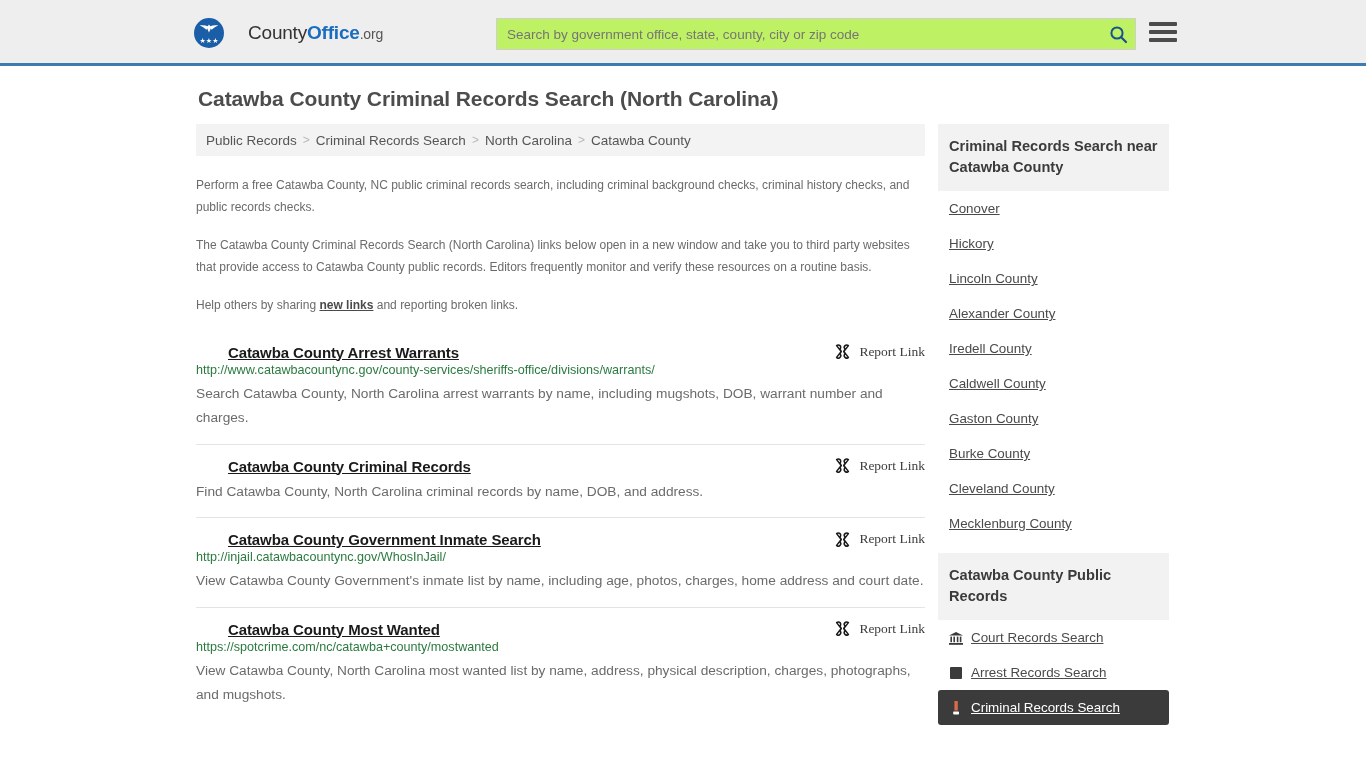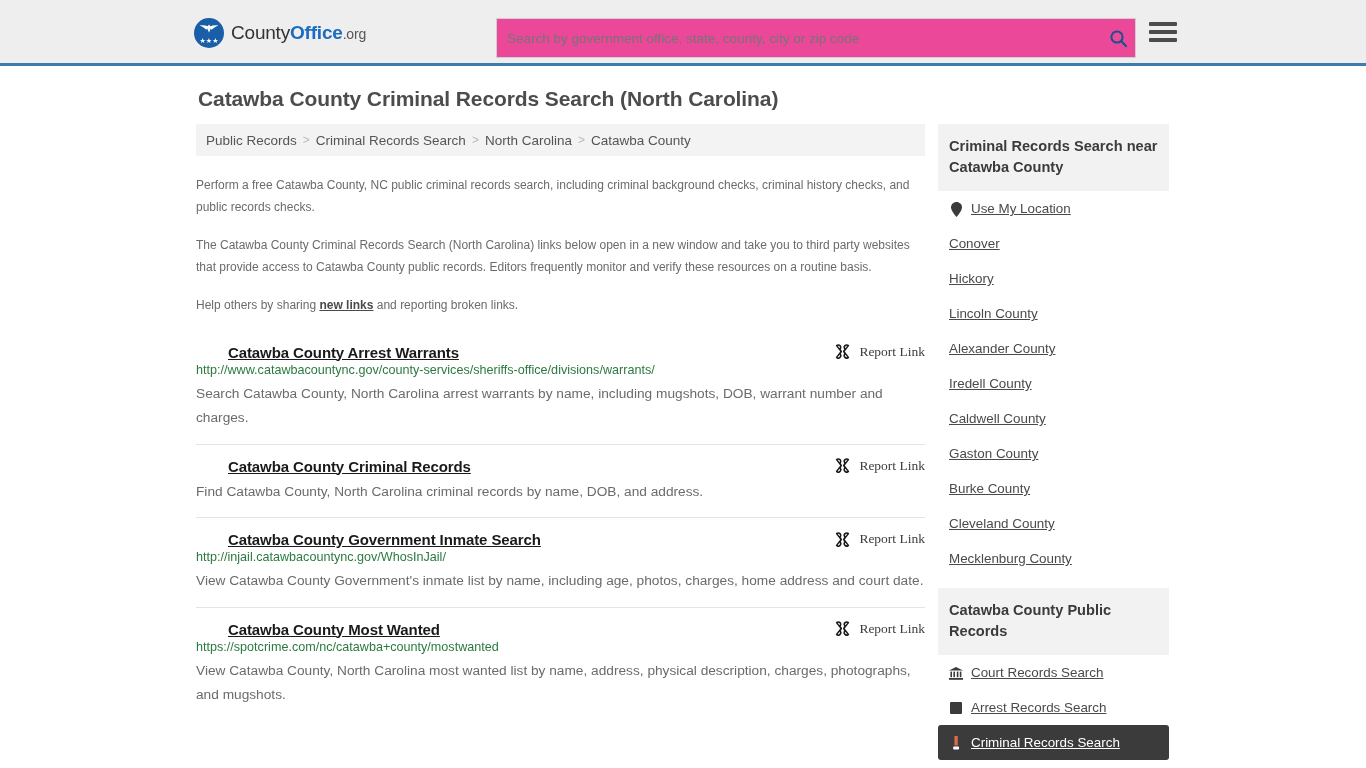--- a/index.html
+++ b/index.html
@@ -20,21 +20,21 @@
     border-bottom: 3px solid #3c7cb0;
     display: flex;
     align-items: center;
   }
   #brand {
     position: absolute;
     left: 194px;
     top: 18px;
     display: flex;
     align-items: center;
-    gap: 7px;
+    gap: 24px;
     text-decoration: none;
   }
   #brand-mark {
     width: 30px; height: 30px;
     border-radius: 50%;
     background: #1a5ea8;
     position: relative;
     flex: 0 0 auto;
     overflow: hidden;
   }
@@ -60,24 +60,24 @@
     white-space: nowrap;
   }
   #brand-text .b-office { color: #1a6cc0; font-weight: bold; }
   #brand-text .b-org { font-size: 14px; color: #555555; }
 
   #search-wrap {
     position: absolute;
     left: 496px;
     top: 18px;
     width: 640px;
-    height: 40px;
-    display: flex;
-    align-items: center;
-    background: #ec4899;
+    height: 32px;
+    display: flex;
+    align-items: center;
+    background: #bef264;
     border: 1px solid #cfcfcf;
   }
   #search-input {
     flex: 1 1 auto;
     border: 0;
     outline: none;
     height: 100%;
     padding: 0 8px 0 10px;
     font-size: 13.5px;
     color: #333333;
@@ -379,28 +379,20 @@
           <div class="result-desc">View Catawba County, North Carolina most wanted list by name, address, physical description, charges, photographs, and mugshots.</div>
         </div>
       </div>
   </div>
 
   <aside id="sidebar">
       <div class="side-card">
         <div class="side-head">Criminal Records Search near Catawba County</div>
         <div class="side-list">
           <div class="side-item">
-            <span class="side-ico">
-              <svg width="11" height="15" viewBox="0 0 11 15">
-                <path d="M5.5 0C2.5 0 0 2.4 0 5.3c0 3.9 5.5 9.7 5.5 9.7S11 9.2 11 5.3C11 2.4 8.5 0 5.5 0z" fill="#3b3b3b"></path>
-              </svg>
-            </span>
-            <a href="#">Use My Location</a>
-          </div>
-          <div class="side-item">
             <a href="#">Conover</a>
           </div>
           <div class="side-item">
             <a href="#">Hickory</a>
           </div>
           <div class="side-item">
             <a href="#">Lincoln County</a>
           </div>
           <div class="side-item">
             <a href="#">Alexander County</a>

